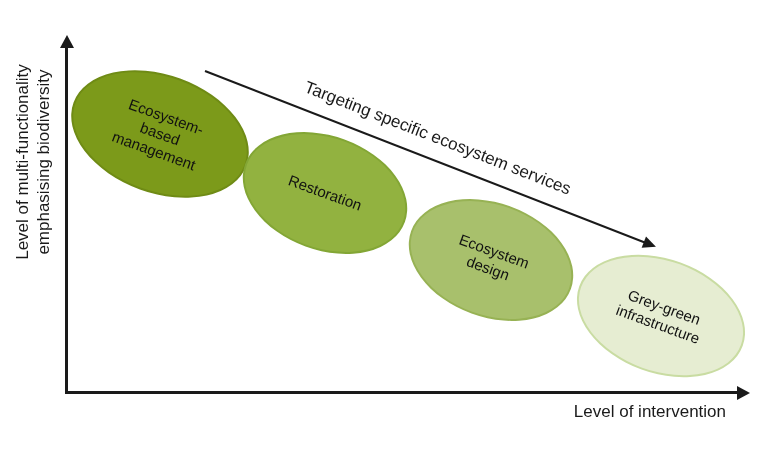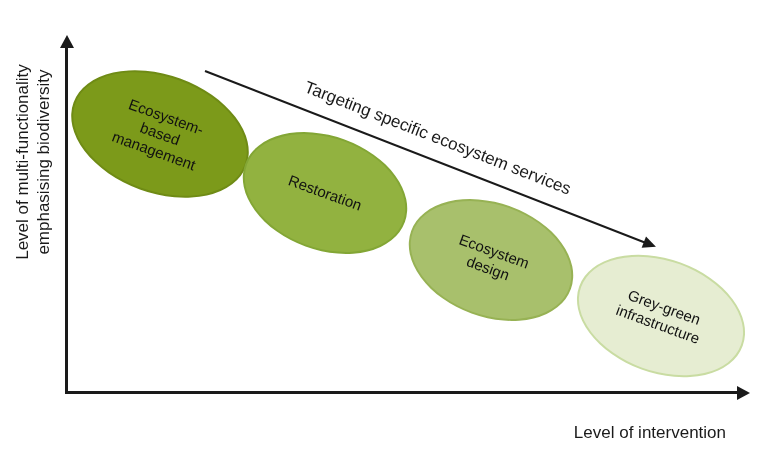--- a/index.html
+++ b/index.html
@@ -57,21 +57,20 @@
     white-space: nowrap;
   }
   .x-axis-label {
     position: absolute;
     left: 520px; top: 402px;
     width: 206px;
     text-align: right;
     font-size: 17px;
     color: var(--ink);
     white-space: nowrap;
-    margin-top: 21px;
   }
 
   
   .diag-arrow {
     position: absolute;
     left: 205px; top: 70px;
     width: 472px; height: 2px;
     background: var(--ink);
     transform-origin: 0 50%;
     transform: rotate(21.3deg);

